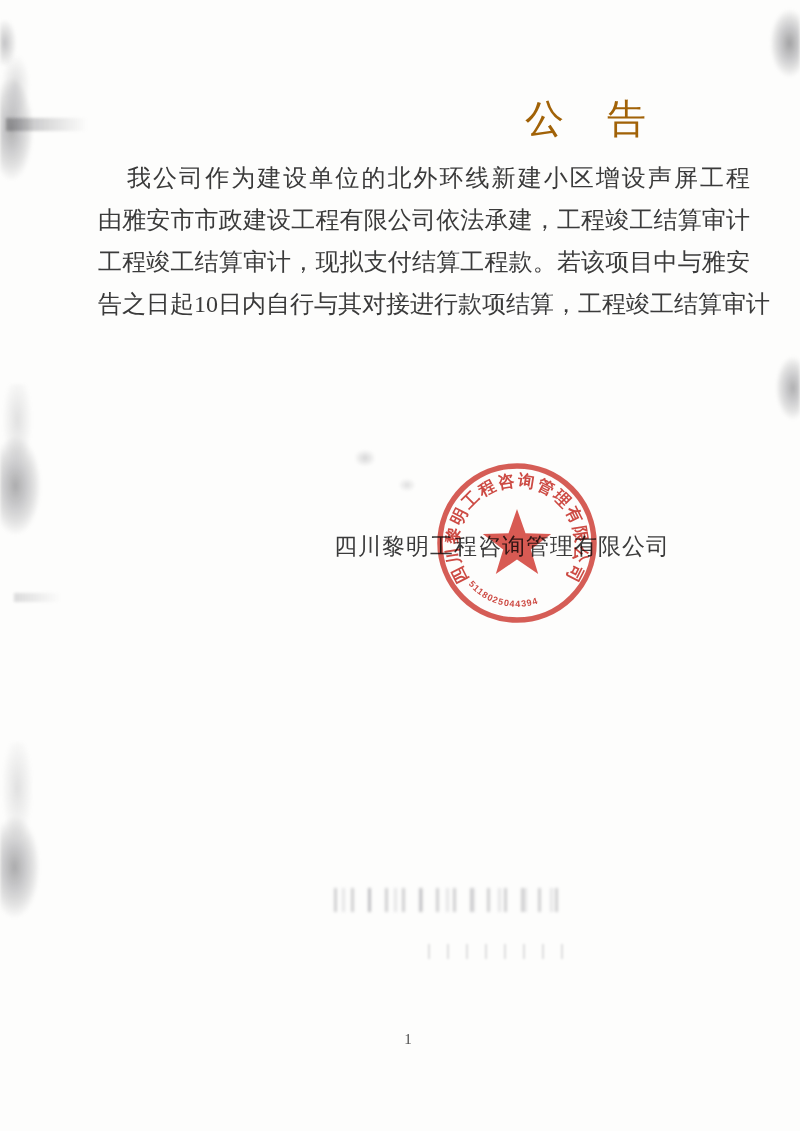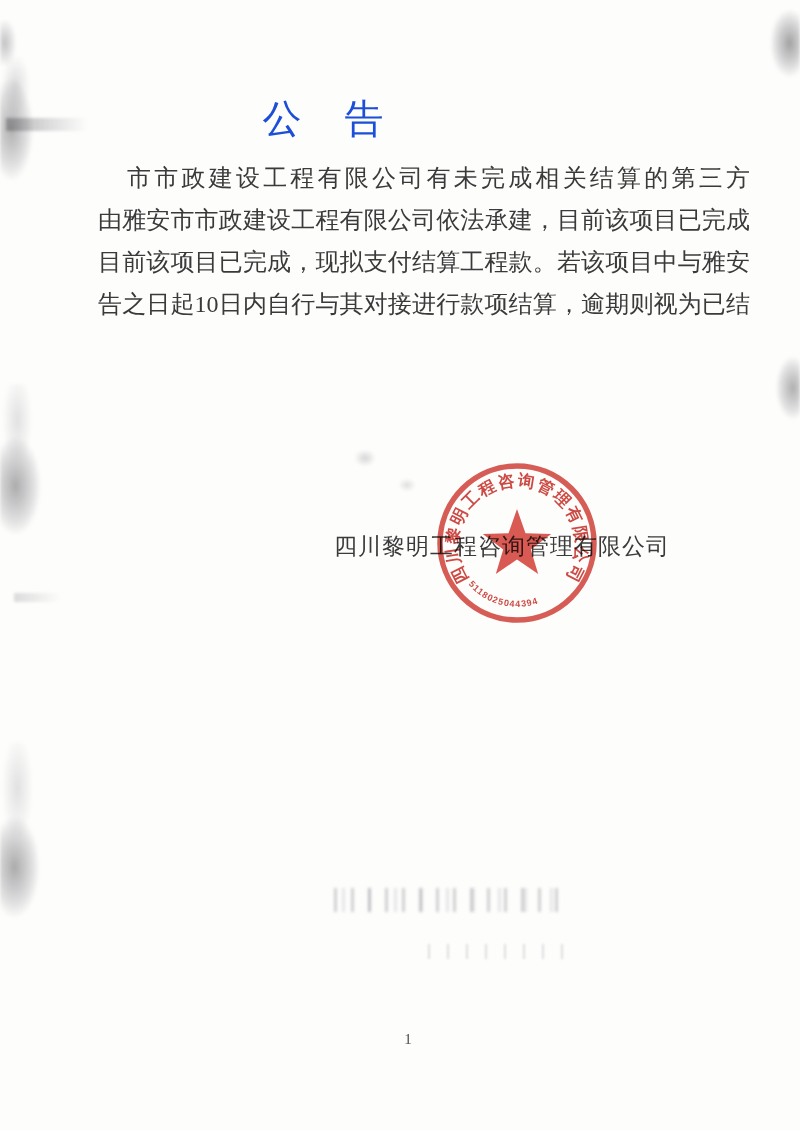--- a/index.html
+++ b/index.html
@@ -8,23 +8,23 @@
     width:800px;height:1131px;
     margin:0 auto;
     background:#fdfdfc;
     overflow:hidden;
     font-family:"Liberation Serif","DejaVu Serif",serif;
     color:#363636;
   }
   
   .doc-title{
     position:absolute;top:92px;left:0;width:648px;
-    text-align:center;
+    text-align:right;
     font-size:39px;letter-spacing:2px;
-    color:#1d4ed8;
+    color:#a16207;
   }
   .doc-body{
     position:absolute;top:157px;left:98px;width:652px;
   }
   .body-line{
     height:42px;line-height:42px;
     font-size:24px;
     color:#3a3a3a;
     text-align:justify;
     text-align-last:justify;
@@ -142,24 +142,24 @@
   <div class="smudge s-righttop"></div>
   <div class="smudge s-rightmid"></div>
   <div class="smudge s-ghost1"></div>
   <div class="smudge s-ghost2"></div>
   <div class="smudge s-speck1"></div>
   <div class="smudge s-speck2"></div>
 
   <div class="doc-title">公　告</div>
 
   <div class="doc-body">
-    <div class="body-line first">市市政建设工程有限公司有未完成相关结算的第三方</div>
-    <div class="body-line">由雅安市市政建设工程有限公司依法承建，目前该项目已完成</div>
-    <div class="body-line">目前该项目已完成，现拟支付结算工程款。若该项目中与雅安</div>
-    <div class="body-line">告之日起10日内自行与其对接进行款项结算，逾期则视为已结</div>
+    <div class="body-line first">我公司作为建设单位的北外环线新建小区增设声屏工程</div>
+    <div class="body-line">由雅安市市政建设工程有限公司依法承建，工程竣工结算审计</div>
+    <div class="body-line">工程竣工结算审计，现拟支付结算工程款。若该项目中与雅安</div>
+    <div class="body-line">告之日起10日内自行与其对接进行款项结算，工程竣工结算审计</div>
   </div>
 
   <div class="sig-company">四川黎明工程咨询管理有限公司</div>
 
   <svg class="stamp" viewBox="0 0 170 170">
     <circle cx="85" cy="85" r="77" fill="none" stroke="#d0423b" stroke-width="5.5" opacity="0.92"></circle>
     <polygon points="85,51 93.5,75.3 119.2,75.9 98.8,91.5 106.2,116.1 85,101.5 63.8,116.1 71.2,91.5 50.8,75.9 76.5,75.3" fill="#d5443d" opacity="0.95"></polygon>
     <defs>
       <path id="arcTop" d="M 39,124 A 59,59 0 1 1 131,124" fill="none"></path>
       <path id="arcBottom" d="M 32.6,121.7 A 64,64 0 0 0 137.4,121.7" fill="none"></path>

